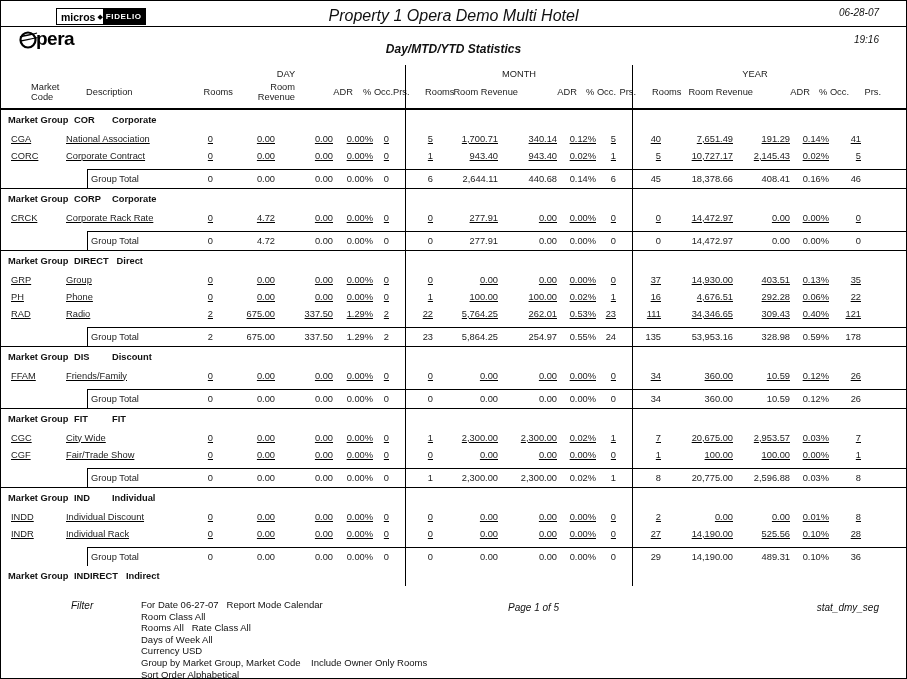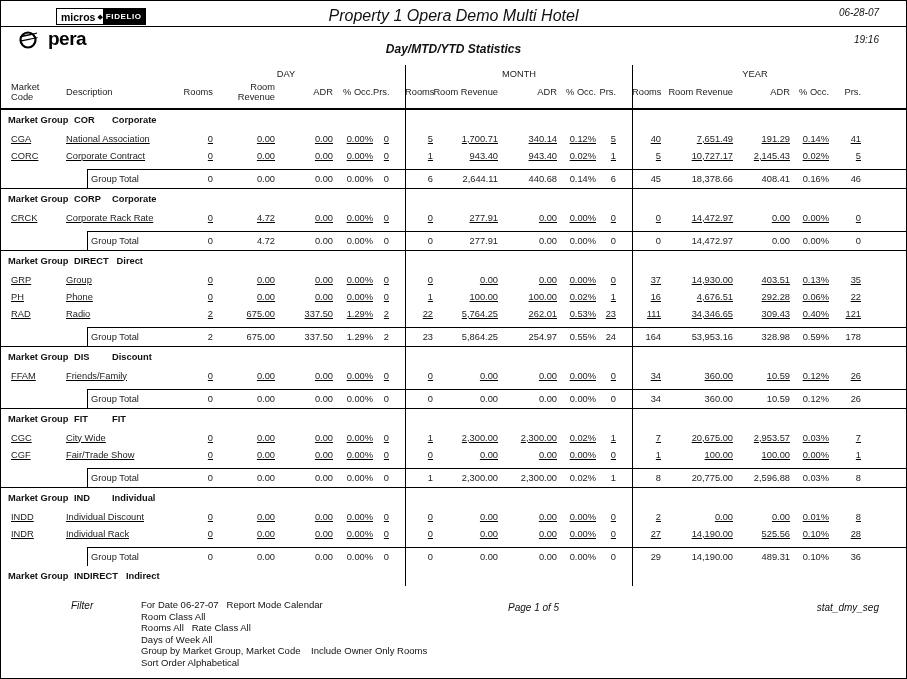--- a/index.html
+++ b/index.html
@@ -11,41 +11,41 @@
   .hrule { position:absolute; left:0; right:0; top:25px; height:1px; background:#000; }
   .property-title { position:absolute; left:0; right:0; top:6px; text-align:center; font-size:16px; font-weight:normal; font-style:italic; color:#111; }
   .head-date { position:absolute; right:27px; top:6px; font-size:10px; font-style:italic; color:#111; }
   .head-time { position:absolute; right:27px; top:33px; font-size:10px; font-style:italic; color:#111; }
   .report-title { position:absolute; left:0; right:0; top:41px; text-align:center; font-size:12px; font-weight:bold; font-style:italic; color:#111; }
 
   .mf-logo { position:absolute; left:55px; top:7px; display:flex; align-items:stretch; height:15px; border:1px solid #000; background:#fff; }
   .mf-micros { color:#000; font-weight:bold; font-size:10.5px; padding:0 2px 0 4px; display:flex; align-items:center; }
   .mf-diamond { color:#000; font-size:7px; display:flex; align-items:center; }
   .mf-fidelio { background:#000; color:#fff; font-weight:bold; font-size:8px; letter-spacing:.6px; padding:0 3px; display:flex; align-items:center; }
-  .opera-logo { position:absolute; left:16px; top:27px; display:flex; align-items:flex-end; color:#000;gap:12px; }
+  .opera-logo { position:absolute; left:16px; top:27px; display:flex; align-items:flex-end; color:#000; }
   .opera-logo svg { margin-right:-3px; }
   .opera-text { font-size:19px; font-weight:bold; letter-spacing:-.5px; }
 
   
   .table-area { position:relative; margin:0; }
   .vline { position:absolute; top:0; bottom:0; width:1px; background:#000; }
   .v1 { left:404px; } .v2 { left:631px; }
 
   .grid { display:grid; grid-template-columns:60px 95px 57px 62px 58px 40px 32px 28px 65px 59px 39px 36px 29px 72px 57px 39px 48px; align-items:center; }
   .c { font-size:9.3px; color:#1c1c1c; }
   .num { text-align:right; }
   .prs { padding-right:16px; }
   .code-cell { padding-left:10px; }
   .desc-cell { padding-left:5px; }
 
   .thead { padding-top:4px; padding-bottom:11px; border-bottom:2px solid #000; }
   .period-row { position:relative; height:13px; }
   .period { position:absolute; font-size:9.3px; color:#1c1c1c; transform:translateX(-50%); }
   .p-day { left:280px;padding-left:10px; } .p-month { left:518px; } .p-year { left:754px; }
-  .col-row { height:15px; }
+  .col-row { height:15px;margin-left:20px; }
 
   .tbody { }
   .section-header { height:20px; display:flex; align-items:center; font-weight:bold; font-size:9.3px; color:#111; padding-left:7px; }
   .mg-label { width:66px; }
   .mg-code { min-width:30px; margin-right:8px; }
   .data-row { height:17px;text-decoration:underline; }
   .total-wrap { position:relative; margin-top:5px; border-bottom:1px solid #000; }
   .total-wrap::before { content:""; position:absolute; top:0; left:86px; right:0; height:1px; background:#000; }
   .total-wrap::after { content:""; position:absolute; top:0; left:86px; bottom:0; width:1px; background:#000; }
   .total-wrap.no-line { border-bottom:none; }
@@ -293,21 +293,21 @@
             <span class="c num">2</span>
             <span class="c num">675.00</span>
             <span class="c num">337.50</span>
             <span class="c num">1.29%</span>
             <span class="c num prs">2</span>
             <span class="c num">23</span>
             <span class="c num">5,864.25</span>
             <span class="c num">254.97</span>
             <span class="c num">0.55%</span>
             <span class="c num prs">24</span>
-            <span class="c num">164</span>
+            <span class="c num">135</span>
             <span class="c num">53,953.16</span>
             <span class="c num">328.98</span>
             <span class="c num">0.59%</span>
             <span class="c num prs">178</span>
           </div>
         </div>
         <div class="section-header">
           <span class="mg-label">Market Group</span>
           <span class="mg-code">DIS</span>
           <span class="mg-name">Discount</span>
@@ -485,20 +485,21 @@
       </div>
   </div>
 
   <div class="page-foot">
     <span class="filter-label">Filter</span>
     <div class="filter-lines">
         <div class="filter-line">For Date 06-27-07   Report Mode Calendar</div>
         <div class="filter-line">Room Class All</div>
         <div class="filter-line">Rooms All   Rate Class All</div>
         <div class="filter-line">Days of Week All</div>
+        <div class="filter-line">Currency USD</div>
         <div class="filter-line">Group by Market Group, Market Code    Include Owner Only Rooms</div>
         <div class="filter-line">Sort Order Alphabetical</div>
       </div>
     <span class="page-info">Page 1 of 5</span>
     <span class="report-id">stat_dmy_seg</span>
   </div>
 
 </div>
 
 </body></html>

